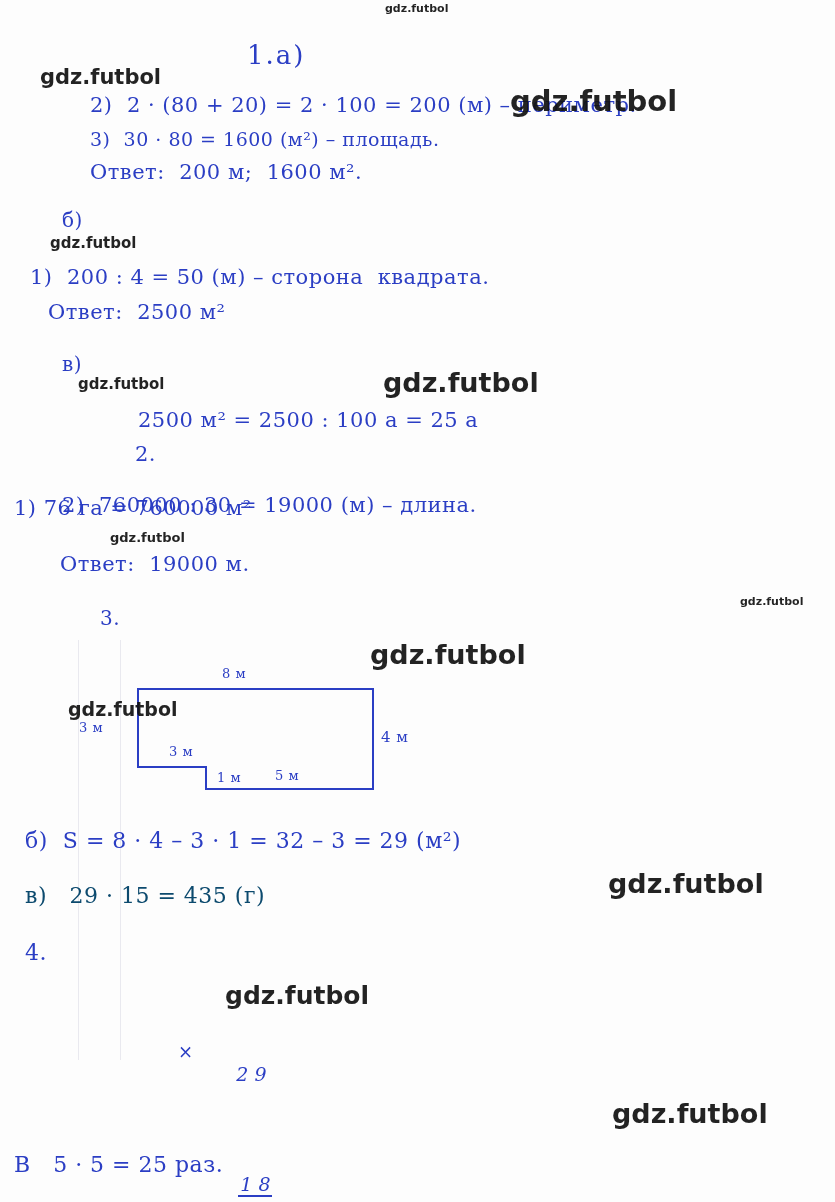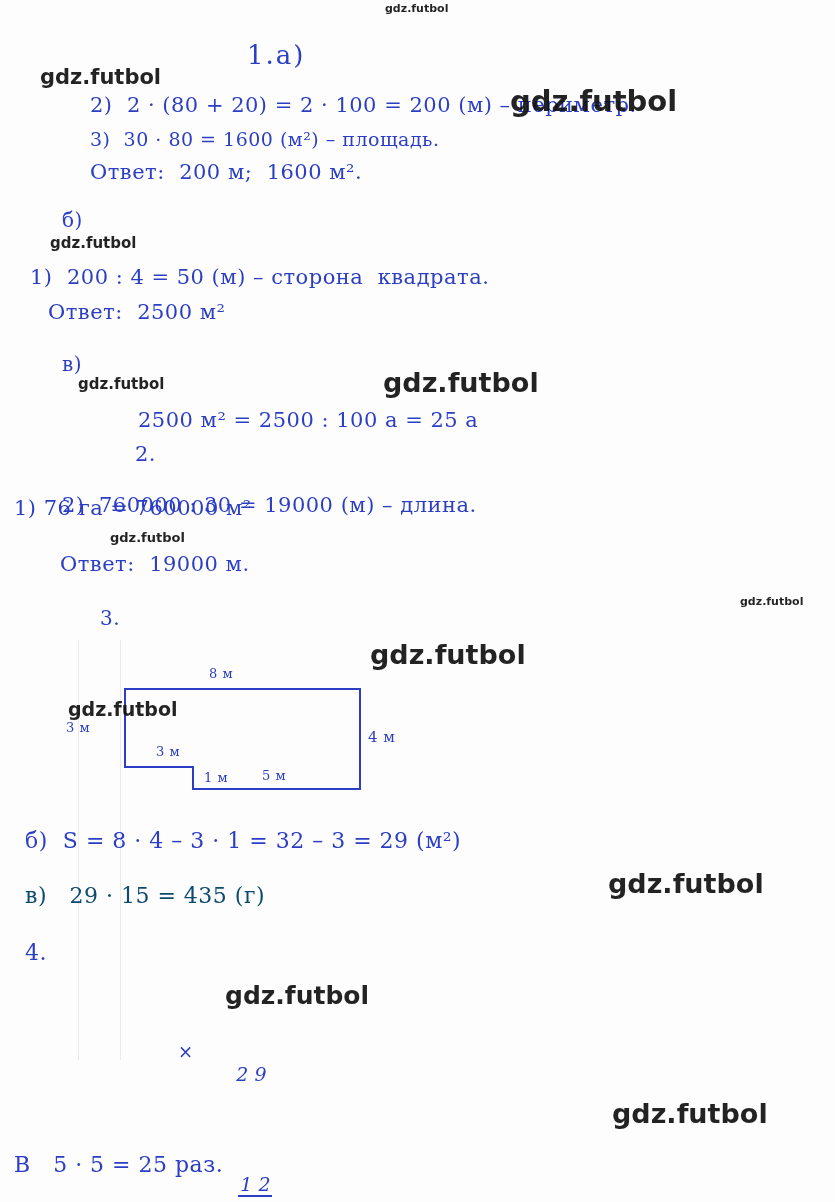--- a/index.html
+++ b/index.html
@@ -40,21 +40,21 @@
     color: #111111;
     font-family: "DejaVu Sans", sans-serif;
     font-weight: bold;
     white-space: pre;
     opacity: 0.92;
   }
 
   
   .figure {
     position: absolute;
-    left: 114px;
+    left: 127px;
     top: 680px;
     width: 260px;
     height: 118px;
   }
   .fig-line {
     position: absolute;
     background: #2b3ec4;
   }
   .h { height: 2px; }
   .v { width: 2px; }
@@ -138,21 +138,21 @@
   <div class="hw t1" style="left: 25px; top: 828px; font-size: 22px; color: rgb(43, 62, 196);">б)  S = 8 · 4 – 3 · 1 = 32 – 3 = 29 (м²)</div>
   <div class="hw t1" style="left: 25px; top: 883px; font-size: 22px; color: #0c4a6e;">в)   29 · 15 = 435 (г)</div>
   <div class="hw t1" style="left: 25px; top: 940px; font-size: 22px; color: rgb(43, 62, 196);">4.</div>
 
   <div class="mult" style="color: rgb(43, 62, 196);">
     <div class="mrow">
       <span class="opsign">×</span>
       <span>2 9</span>
     </div>
     <div class="mrow" style="padding-left:2px;">
-      <span class="rowline">1 2</span>
+      <span class="rowline">1 8</span>
     </div>
     
     
     
   </div>
 
   <div class="hw t1" style="left: 14px; top: 1152px; font-size: 22px; color: rgb(43, 62, 196);">В   5 · 5 = 25 раз.</div>
   <div class="hw t1" style="left: 70px; top: 1150px; font-size: 22px; color: rgb(43, 62, 196);"></div>
 
   <div class="wm" style="left: 385px; top: 2px; font-size: 11px;">gdz.futbol</div>

